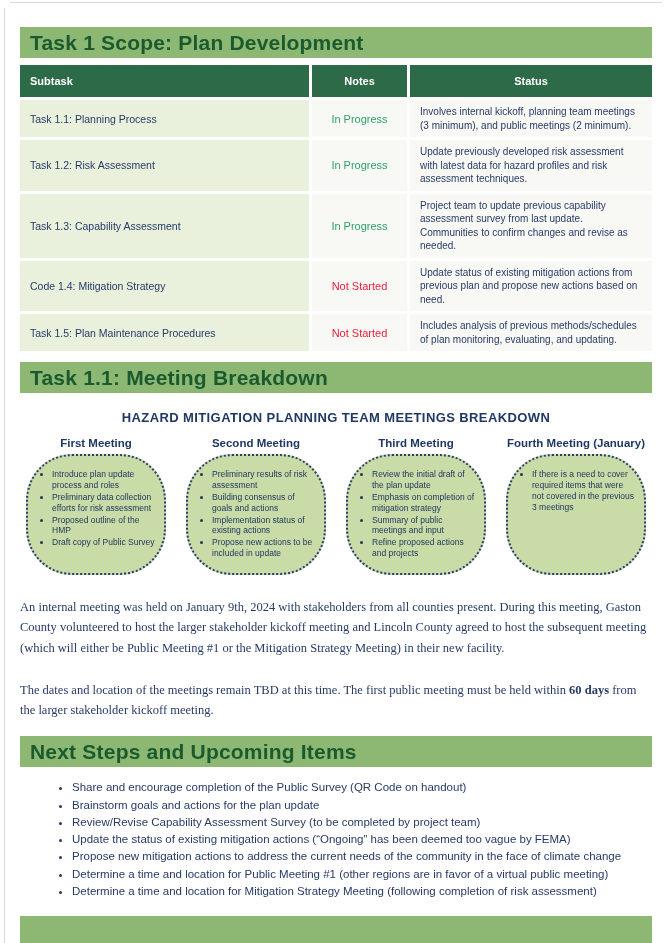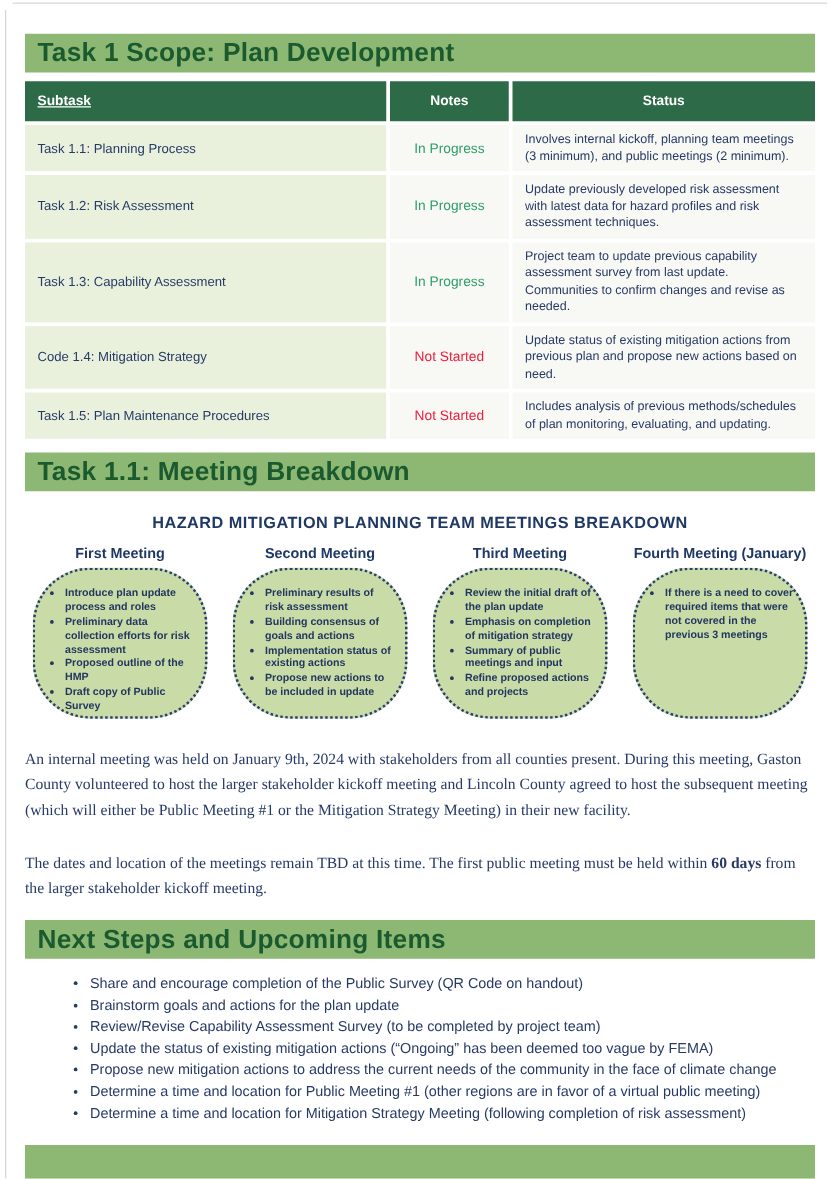--- a/index.html
+++ b/index.html
@@ -11,39 +11,39 @@
 
   .banner{background:#8CB873;color:#1B5A2E;font-weight:bold;font-size:21px;
           line-height:31px;height:31px;padding:0 10px;letter-spacing:.2px;}
   .banner.center{text-align:center;font-size:20px;height:34px;line-height:34px;}
 
   
   .task-table{margin-top:7px;display:grid;grid-template-columns:289px 95px 242px;
               grid-gap:3px;background:#ffffff;}
   .th{background:#2D6B48;color:#ffffff;font-weight:bold;font-size:11px;
       display:flex;align-items:center;height:32px;}
-  .th.first{padding-left:10px;text-decoration:underline;}
+  .th.first{padding-left:10px;}
   .th.mid,.th.last{justify-content:center;}
   .cell{font-size:10.5px;color:#273A66;display:flex;align-items:center;}
   .cell.subtask{background:#E9F1DD;padding:5px 10px;}
   .cell.status{background:#F8F9F5;justify-content:center;font-weight:normal;font-size:11px;}
   .cell.notes{background:#F8F9F5;padding:5px 10px;font-size:10px;line-height:1.35;}
   .status-green{color:#2F9E68;}
   .status-red{color:#EE1C3B;}
 
   
   .diagram-title{margin-top:17px;text-align:center;font-weight:bold;font-size:13px;
                  color:#1F3864;letter-spacing:.4px;}
   .meetings{display:flex;justify-content:space-between;margin-top:12px;}
   .meeting-col{width:152px;}
   .meeting-heading{text-align:center;font-weight:bold;font-size:11.5px;color:#1F3864;
                    margin-bottom:5px;}
   .circle{width:118px;height:96px;margin:0 auto;background:#C9DCA7;
           border:2px dotted #2A3F6E;border-radius:46px;padding:13px 8px 8px 10px;}
-  .circle ul{margin:0;padding-left:14px;font-weight:bold;}
+  .circle ul{margin:0;padding-left:14px;}
   .circle li{font-size:8.5px;color:#22365F;line-height:1.28;margin-bottom:1px;}
 
   
   .para{margin:22px 0 0 0;font-size:12.5px;line-height:1.62;color:#273A66;font-family:Liberation Serif, serif;}
   .para b{font-weight:bold;}
 
   
   .banner.next{margin-top:16px;}
   .steps{margin:12px 0 0 0;padding-left:24px;}
   .steps li{font-size:11.5px;color:#273A66;line-height:1.5;margin-left:28px;}

